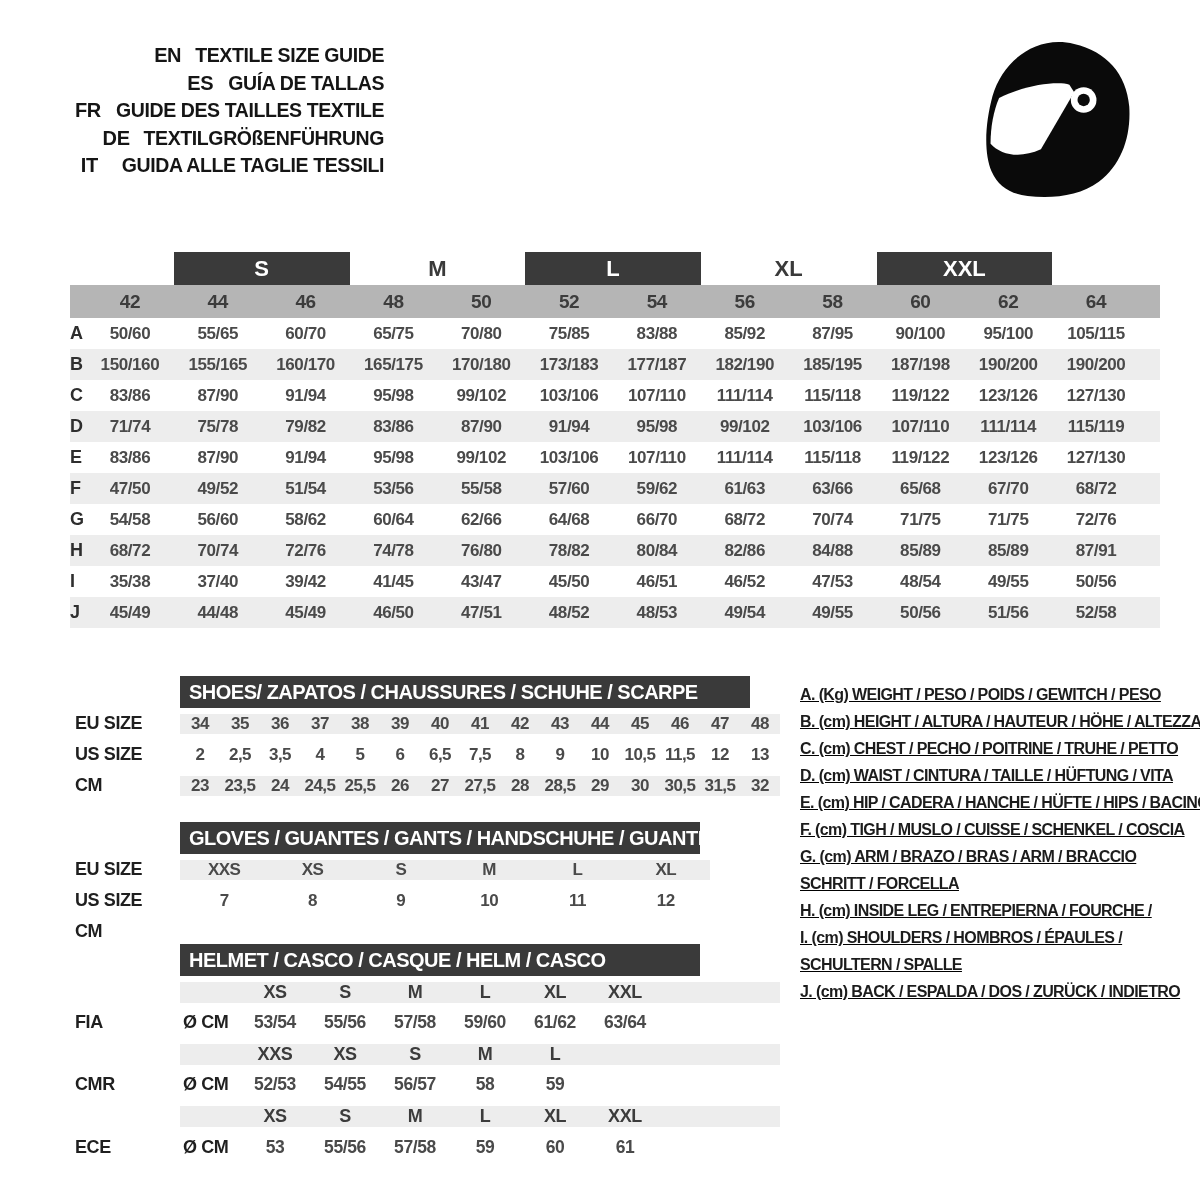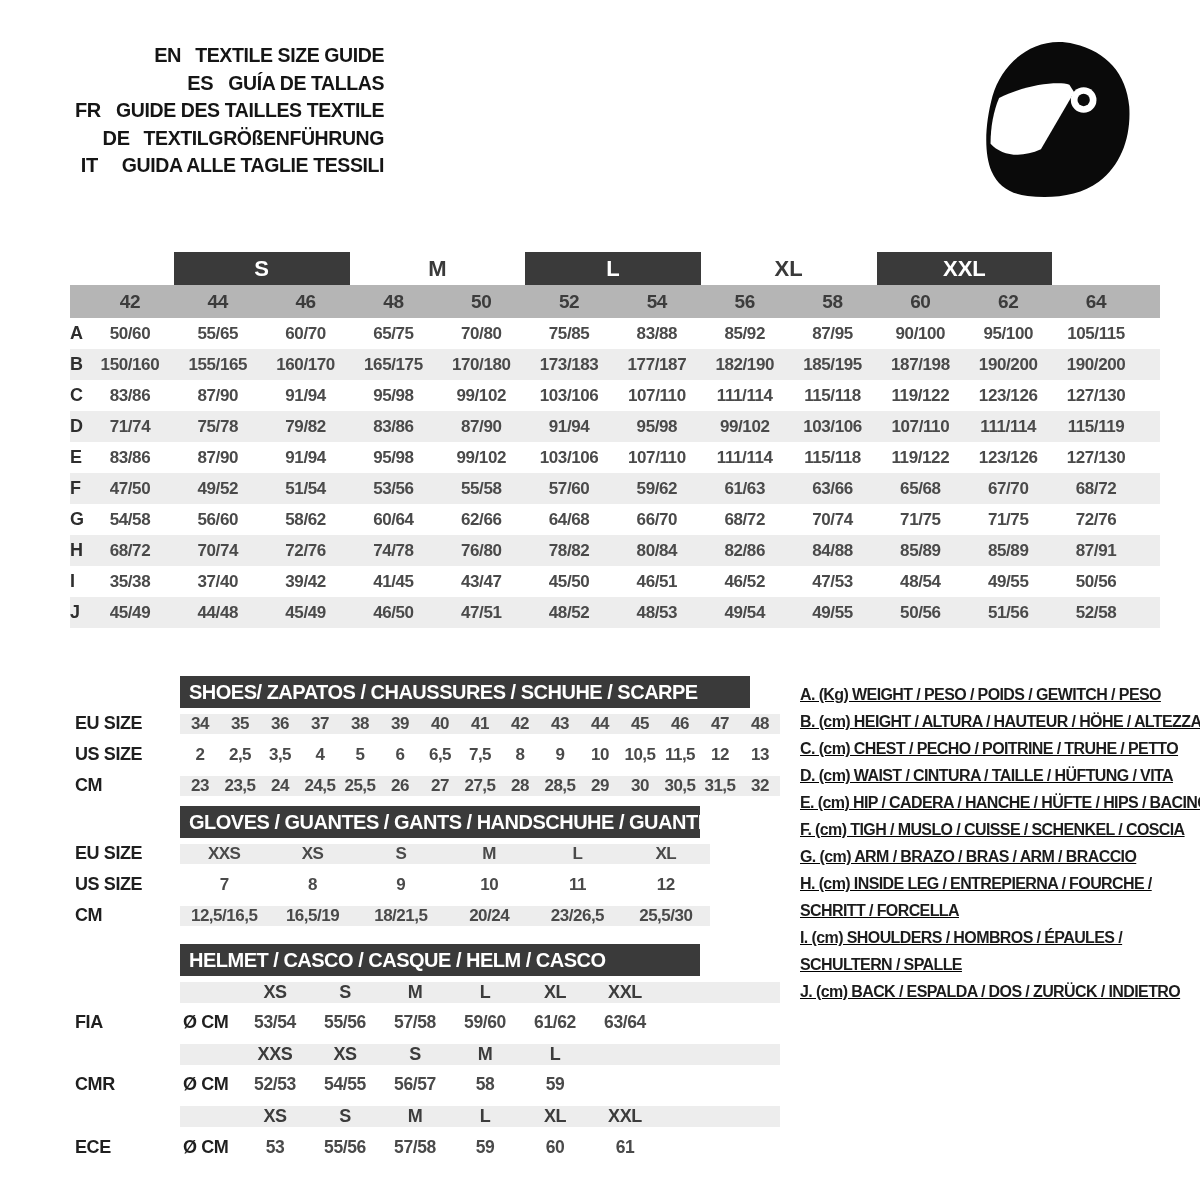--- a/index.html
+++ b/index.html
@@ -27,21 +27,21 @@
   .gcell.dark{background:#3a3a3a;color:#ffffff;}
   .gcell.spacer{flex:1;}
 
   
   .section{position:absolute;left:70px;}
   #shoes{top:676px;}
   #gloves{top:806px;}
   #helmet{top:944px;}
   .sec-bar{margin-left:110px;height:32px;background:#3a3a3a;color:#fff;font-weight:bold;font-size:20px;letter-spacing:-0.5px;display:flex;align-items:center;padding-left:9px;box-sizing:border-box;white-space:nowrap;}
   #shoes .sec-bar{width:570px;}
-  #gloves .sec-bar{width:520px;}
+  #gloves .sec-bar{width:520px;margin-top:16px;}
   #helmet .sec-bar{width:520px;}
   .sec-row{display:flex;height:31px;align-items:center;}
   .sec-label{width:110px;display:flex;align-items:center;padding-left:5px;box-sizing:border-box;font-weight:bold;font-size:18px;color:#1f1f1f;letter-spacing:-0.4px;}
   .sec-values{display:flex;align-items:center;}
   #shoes .sec-values{width:600px;}
   #gloves .sec-values{width:530px;}
   #helmet .sec-values{width:600px;}
   .sec-cell{flex:1;display:flex;align-items:center;justify-content:center;font-weight:bold;font-size:17px;color:#4a4a4a;letter-spacing:-0.5px;white-space:nowrap;}
   .helmet-band{height:28px;margin-top:2px;}
   .helmet-std{height:32px;}
@@ -355,28 +355,20 @@
             <div class="sec-cell">7</div>
             <div class="sec-cell">8</div>
             <div class="sec-cell">9</div>
             <div class="sec-cell">10</div>
             <div class="sec-cell">11</div>
             <div class="sec-cell">12</div>
           </div>
         </div>
         <div class="sec-row">
           <div class="sec-label">CM</div>
-          <div class="sec-values stripe">
-            <div class="sec-cell">12,5/16,5</div>
-            <div class="sec-cell">16,5/19</div>
-            <div class="sec-cell">18/21,5</div>
-            <div class="sec-cell">20/24</div>
-            <div class="sec-cell">23/26,5</div>
-            <div class="sec-cell">25,5/30</div>
-          </div>
         </div>
       </div>
   </div>
 
   <div class="section" id="helmet">
     <div class="sec-bar">HELMET / CASCO / CASQUE / HELM / CASCO</div>
     <div>
         <div class="sec-row helmet-band">
           <div class="sec-label"></div>
           <div class="sec-values stripe">
@@ -453,20 +445,20 @@
   </div>
 
   <div class="legend">
       <div class="legend-line">A. (Kg) WEIGHT / PESO / POIDS / GEWITCH / PESO</div>
       <div class="legend-line">B. (cm) HEIGHT / ALTURA / HAUTEUR / HÖHE / ALTEZZA</div>
       <div class="legend-line">C. (cm) CHEST / PECHO / POITRINE / TRUHE / PETTO</div>
       <div class="legend-line">D. (cm) WAIST / CINTURA / TAILLE / HÜFTUNG / VITA</div>
       <div class="legend-line">E. (cm) HIP / CADERA / HANCHE / HÜFTE / HIPS / BACINO</div>
       <div class="legend-line">F. (cm) TIGH / MUSLO / CUISSE / SCHENKEL / COSCIA</div>
       <div class="legend-line">G. (cm) ARM / BRAZO / BRAS / ARM / BRACCIO</div>
+      <div class="legend-line">SCHRITT / FORCELLA</div>
       <div class="legend-line">H. (cm) INSIDE LEG / ENTREPIERNA / FOURCHE /</div>
-      <div class="legend-line">SCHRITT / FORCELLA</div>
       <div class="legend-line">I. (cm) SHOULDERS / HOMBROS / ÉPAULES /</div>
       <div class="legend-line">SCHULTERN / SPALLE</div>
       <div class="legend-line">J. (cm) BACK / ESPALDA / DOS / ZURÜCK / INDIETRO</div>
     </div>
 
 </div>
 
 </body></html>

